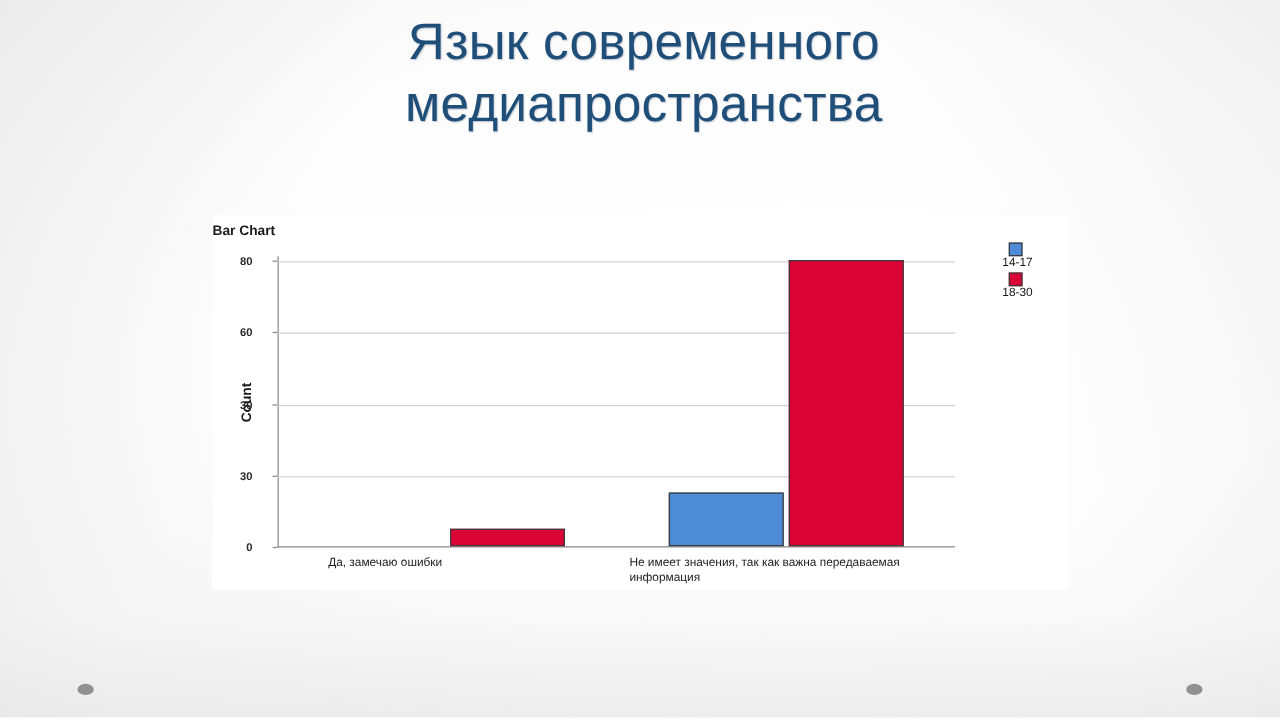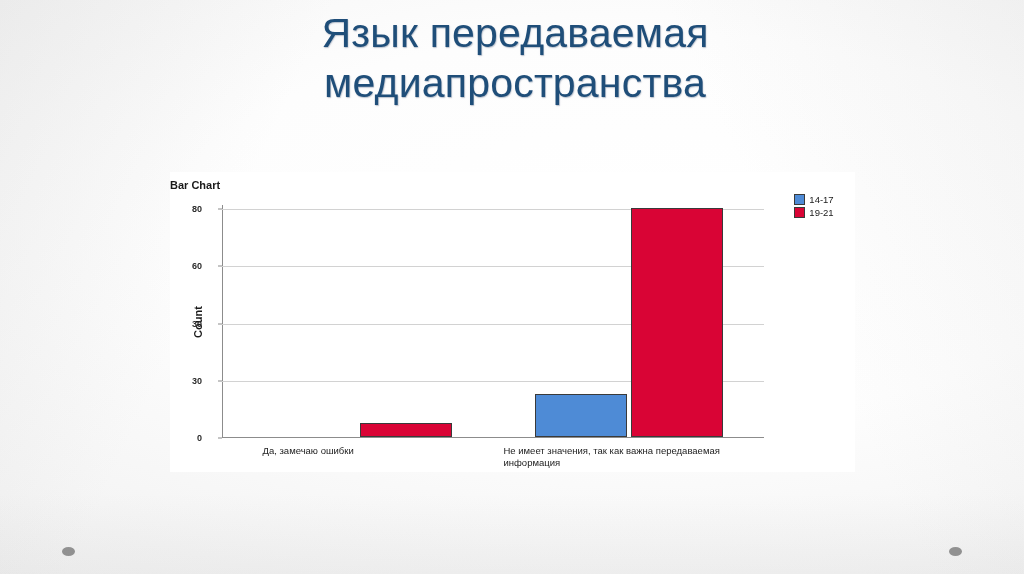--- a/index.html
+++ b/index.html
@@ -168,20 +168,21 @@
     font-weight: bold;
     color: #101010;
     line-height: 1.2;
     margin-bottom: 5px;
   }
   .legend-row {
     display: flex;
     align-items: center;
     justify-content: center;
     margin: 0 0 2px 12px;
+    flex-direction: column;
   }
   .legend-swatch {
     width: 11px;
     height: 11px;
     border: 1px solid #3a3a3a;
     box-sizing: border-box;
     margin-right: 4px;
     flex: 0 0 auto;
   }
   .legend-text {
@@ -201,21 +202,21 @@
     z-index: 1;
   }
   #deco-dot-left  { left: 62px;  top: 547px; }
   #deco-dot-right { left: 949px; top: 547px; }
 </style>
 </head>
 <body>
 
 <div id="slide">
 
-  <div id="title">Язык передаваемая медиапространства</div>
+  <div id="title">Язык современного медиапространства</div>
 
   <div id="chart-panel">
 
     <div id="chart-title">Bar Chart</div>
 
     <div id="ylabel">Count</div>
 
     <div id="plot">
       <div class="axis-y-line"></div>
       <div class="axis-x-line"></div>
@@ -249,21 +250,21 @@
     </div>
 
     <div id="legend">
       <div id="legend-items">
           <div class="legend-row">
             <span class="legend-swatch" style="background: rgb(78, 139, 214);"></span>
             <span class="legend-text">14-17</span>
           </div>
           <div class="legend-row">
             <span class="legend-swatch" style="background: rgb(217, 4, 53);"></span>
-            <span class="legend-text">19-21</span>
+            <span class="legend-text">18-30</span>
           </div>
         </div>
     </div>
 
   </div>
 
   <div class="deco-dot" id="deco-dot-left"></div>
   <div class="deco-dot" id="deco-dot-right"></div>
 
 </div>

